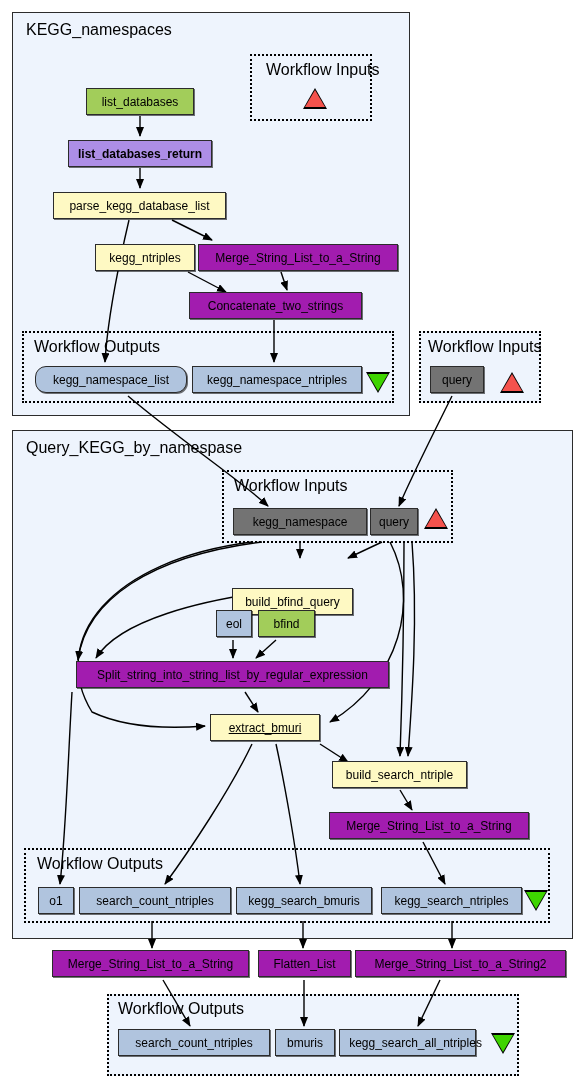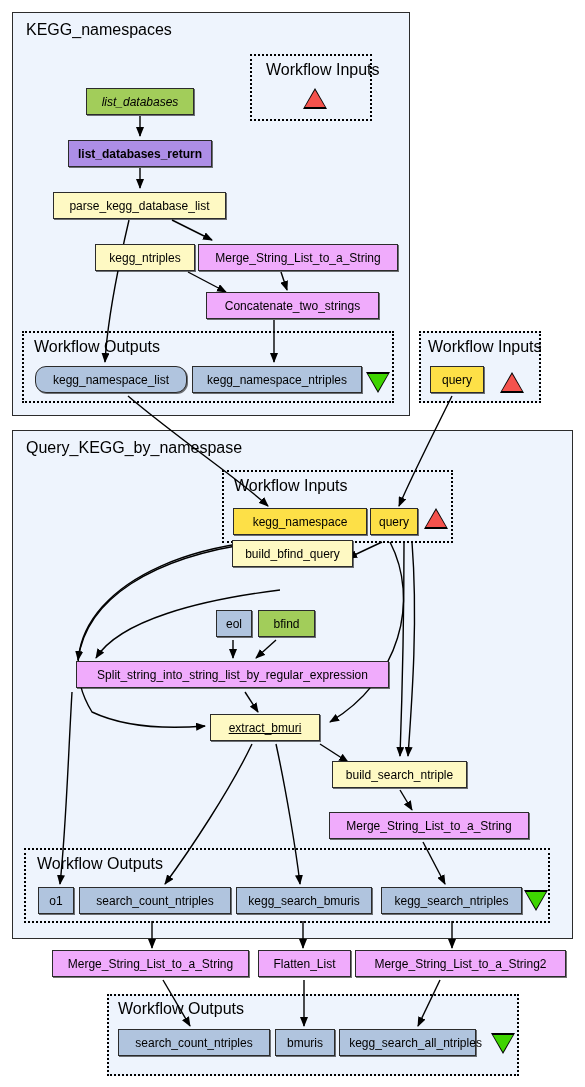--- a/index.html
+++ b/index.html
@@ -51,23 +51,23 @@
     justify-content: center;
     font-size: 12px;
     color: #000;
     white-space: nowrap;
     line-height: 1;
     box-shadow: 1px 1px 0 rgba(0,0,0,0.55);
   }
   .n-green  { background: #a2cd5a; }
   .n-purple { background: #ad8ee6; }
   .n-tan    { background: #fef9c3; }
-  .n-magenta{ background: #f0abfc; }
+  .n-magenta{ background: #a21caf; }
   .n-blue   { background: #b0c4de; }
-  .n-cyan   { background: #fde047; }
+  .n-cyan   { background: #737373; }
   .tri-wrap { position:absolute; }
   .tri-up-o {
     position:absolute; left:0; top:0;
     border-left: 12px solid transparent;
     border-right: 12px solid transparent;
     border-bottom: 21px solid #000;
     width:0;height:0;
   }
   .tri-up-i {
     position:absolute; left:2px; top:2.4px;
@@ -204,43 +204,43 @@
       <path d="M452,921 L452,948"></path>
 
       <path d="M163,980 L190,1026"></path>
 
       <path d="M304,980 L304,1026"></path>
 
       <path d="M440,980 L418,1026"></path>
     </g>
   </svg>
 
-  <div class="node n-green" style="left:86px; top:88px; width:108px; height:27px;font-style:italic;">list_databases</div>
+  <div class="node n-green" style="left:86px; top:88px; width:108px; height:27px;">list_databases</div>
 
   <div class="node n-purple" style="left:68px; top:140px; width:144px; height:27px;font-weight:bold;">list_databases_return</div>
 
   <div class="node n-tan" style="left:53px; top:192px; width:173px; height:27px;">parse_kegg_database_list</div>
 
   <div class="node n-tan" style="left:95px; top:244px; width:100px; height:27px;">kegg_ntriples</div>
 
   <div class="node n-magenta" style="left:198px; top:244px; width:200px; height:27px;">Merge_String_List_to_a_String</div>
 
-  <div class="node n-magenta" style="left:206px; top:292px; width:173px; height:27px;">Concatenate_two_strings</div>
+  <div class="node n-magenta" style="left:189px; top:292px; width:173px; height:27px;">Concatenate_two_strings</div>
 
   <div class="node n-blue" style="left:35px; top:366px; width:152px; height:27px;border-radius:11px;">kegg_namespace_list</div>
 
   <div class="node n-blue" style="left:192px; top:366px; width:170px; height:27px;">kegg_namespace_ntriples</div>
 
   <div class="node n-cyan" style="left:430px; top:366px; width:54px; height:27px;">query</div>
 
   <div class="node n-cyan" style="left:233px; top:508px; width:134px; height:27px;">kegg_namespace</div>
 
   <div class="node n-cyan" style="left:370px; top:508px; width:48px; height:27px;">query</div>
 
-  <div class="node n-tan" style="left:232px; top:540px; width:121px; height:27px;">build_bfind_query</div>
+  <div class="node n-tan" style="left:232px; top:588px; width:121px; height:27px;">build_bfind_query</div>
 
   <div class="node n-blue" style="left:216px; top:610px; width:36px; height:27px;">eol</div>
 
   <div class="node n-green" style="left:258px; top:610px; width:57px; height:27px;">bfind</div>
 
   <div class="node n-magenta" style="left:76px; top:661px; width:313px; height:27px;">Split_string_into_string_list_by_regular_expression</div>
 
   <div class="node n-tan" style="left:210px; top:714px; width:110px; height:27px;text-decoration:underline;">extract_bmuri</div>
 
   <div class="node n-tan" style="left:332px; top:761px; width:135px; height:27px;">build_search_ntriple</div>

